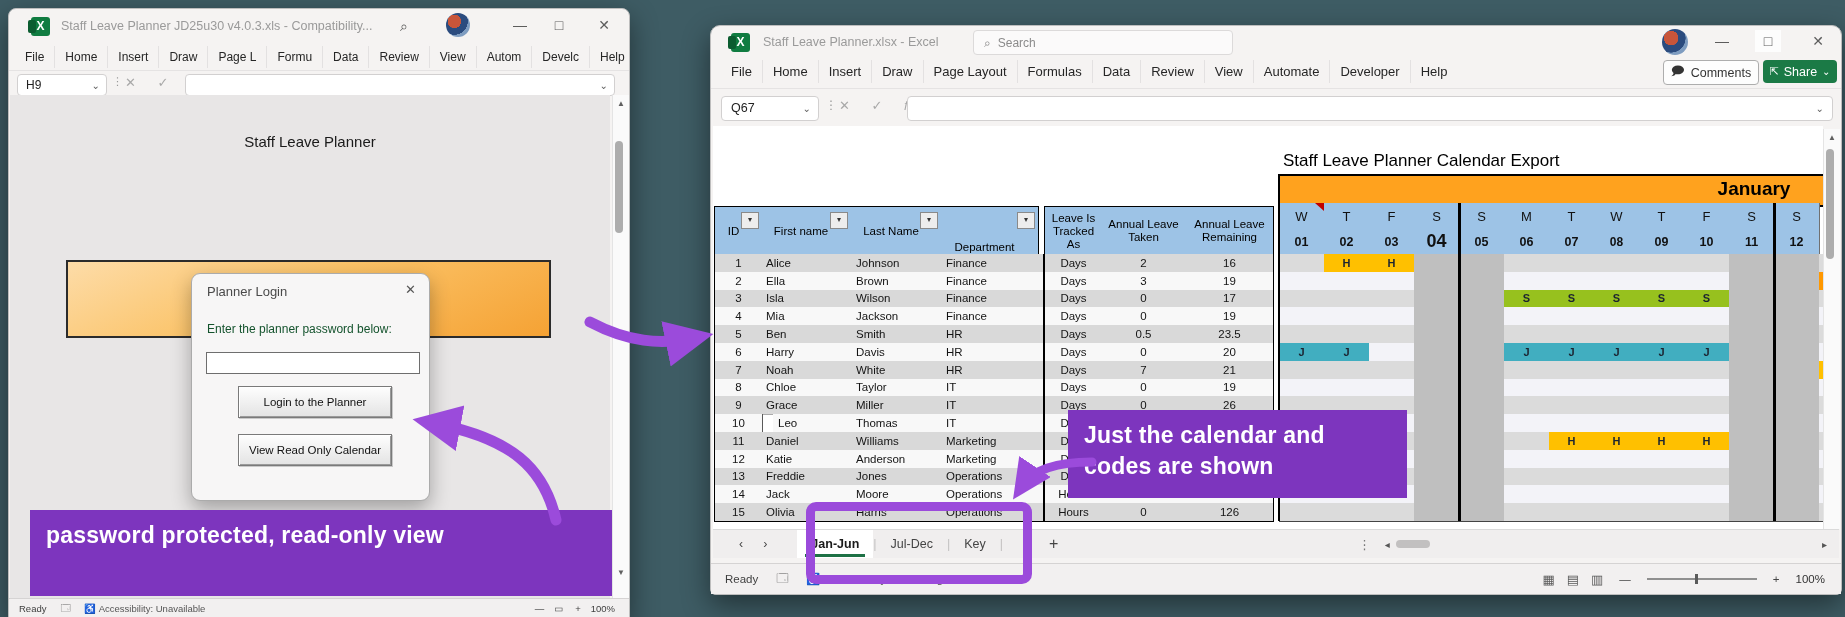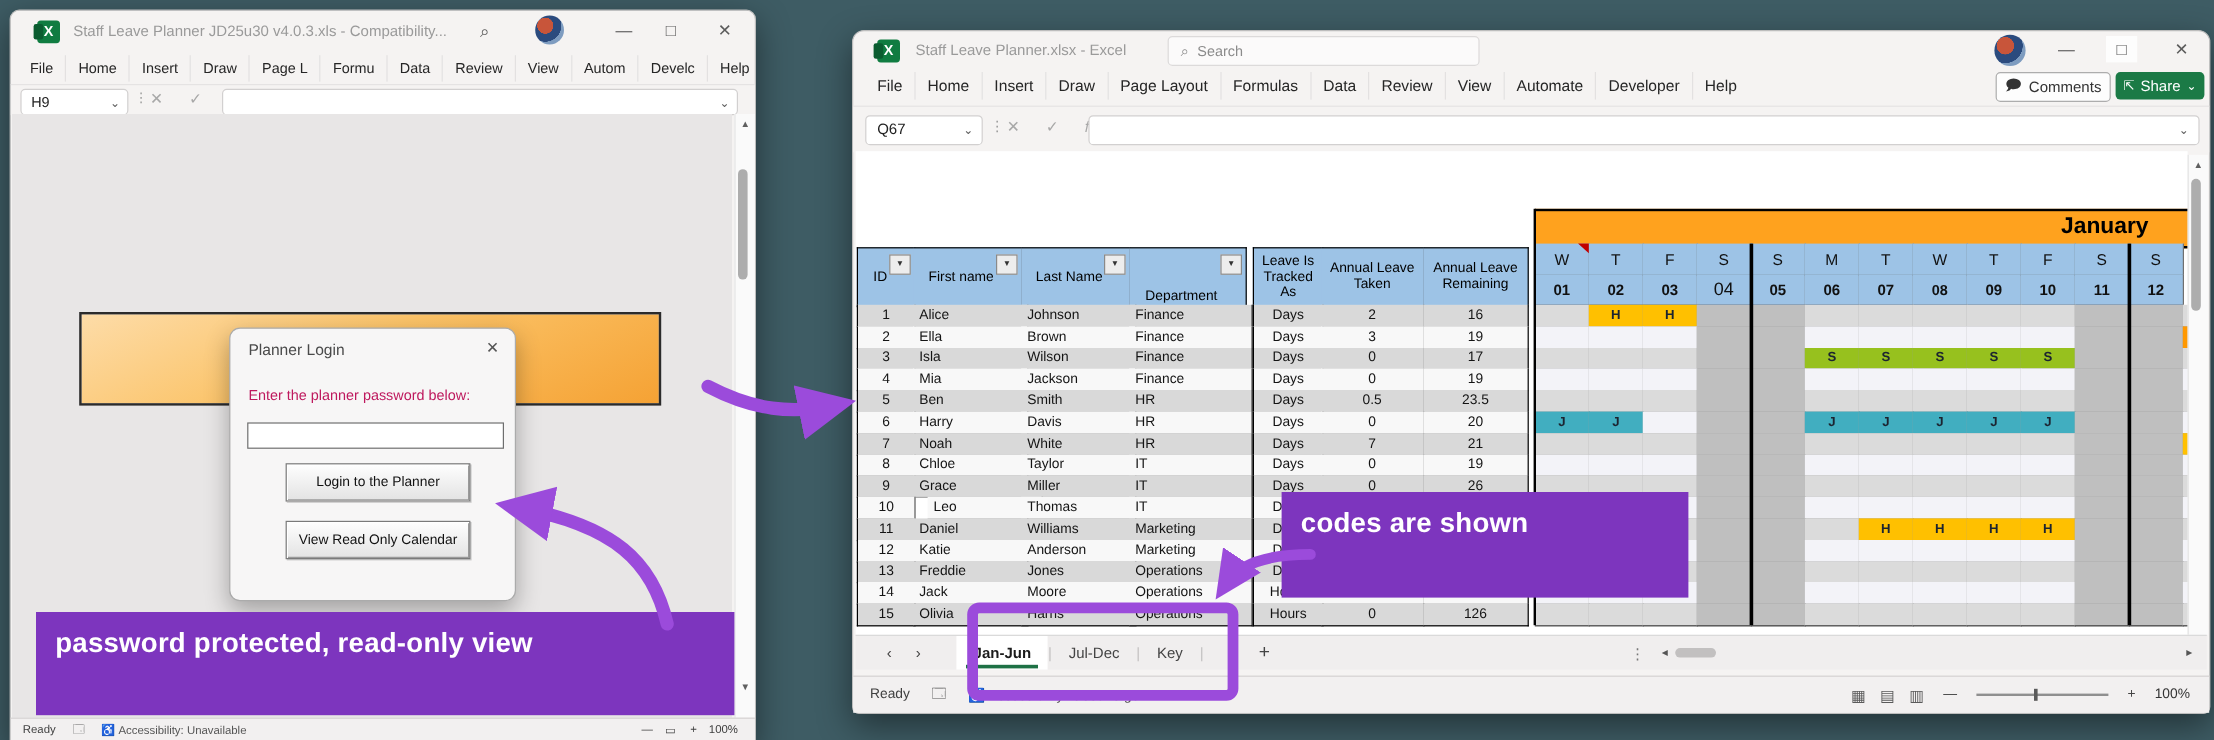--- a/index.html
+++ b/index.html
@@ -110,29 +110,30 @@
         <span style="position:absolute;left:8px;top:3px;font-size:12px;color:#222;">H9</span>
         <span class="chev" style="position:absolute;right:6px;top:5px;">⌄</span>
       </div>
       <span class="abs" style="left:103px;top:4px;color:#9a9a9a;font-size:11px;">⋮</span>
       <span class="fxicons" style="left:116px;top:4px;">✕ ✓ 𝑓x</span>
       <div class="fbar-box" style="left:176px;top:3px;width:428px;height:20px;">
         <span class="chev" style="position:absolute;right:6px;top:5px;">⌄</span>
       </div>
     </div>
     <div class="sheet">
+      <div class="abs" style="left:0;top:38px;width:600px;text-align:center;font-size:15px;color:#1a1a1a;">Staff Leave Planner</div>
       <div id="loginbtn">
         <span>Click here to Login</span>
       </div>
     </div>
 
     <div class="dialog">
       <span class="abs" style="left:15px;top:10px;font-size:13px;color:#4A4A4A;">Planner Login</span>
       <span class="abs" style="right:13px;top:8px;font-size:13px;color:#555;">✕</span>
-      <span class="abs" style="left:15px;top:48px;font-size:12px;color:#be185d;">Enter the planner password below:</span>
+      <span class="abs" style="left:15px;top:48px;font-size:12px;color:#14532d;">Enter the planner password below:</span>
       <input class="abs" style="left: 14px; top: 78px; width: 204px; height: 18px; border: 1px solid rgb(110, 110, 110); background: rgb(255, 255, 255); font-size: 12px; padding: 1px 4px;" value="">
       <div class="d3btn" style="top:112px;">
         <span>Login to the Planner</span>
       </div>
       <div class="d3btn" style="top:160px;">
         <span>View Read Only Calendar</span>
       </div>
     </div>
 
     <div class="scrollv" style="left:603px;top:86px;width:16px;height:504px;">
@@ -195,20 +196,21 @@
         <span class="chev" style="position:absolute;right:7px;top:6px;">⌄</span>
       </div>
       <span class="abs" style="left:114px;top:9px;color:#9a9a9a;font-size:12px;">⋮</span>
       <span class="fxicons" style="left:128px;top:9px;">✕ ✓ 𝑓x ⌄</span>
       <div class="fbar-box" style="left:196px;top:7px;width:924px;height:23px;">
         <span class="chev" style="position:absolute;right:8px;top:6px;">⌄</span>
       </div>
     </div>
 
     <div id="rw-content">
+        <div class="abs" style="left: 570px; top: 25px; width: 560px; height: 22px; font-size: 17px; color: rgb(0, 0, 0);">Staff Leave Planner Calendar Export</div>
         <div class="abs" style="left: 566px; top: 48px; width: 558px; height: 29px; background: rgb(255, 162, 30); border-top: 2px solid rgb(0, 0, 0); border-bottom: 2px solid rgb(0, 0, 0);">
           <div class="abs" style="position: absolute; left: 400px; top: 2px; width: 150px; text-align: center; font-weight: bold; font-size: 19px; color: rgb(0, 0, 0);">January</div>
         </div>
         <div class="hcell" style="left: 1px; top: 80px; width: 47px; height: 48px; border-top: 1.5px solid rgb(0, 0, 0); border-bottom: 1.5px solid rgb(0, 0, 0); border-left: 1.5px solid rgb(0, 0, 0);">
           <span style="padding: 0px 14px 0px 4px;">ID</span>
           <div class="filterbtn">▾</div>
         </div>
         <div class="hcell" style="left: 48px; top: 80px; width: 90px; height: 48px; border-top: 1.5px solid rgb(0, 0, 0); border-bottom: 1.5px solid rgb(0, 0, 0);">
           <span style="padding: 0px 14px 0px 4px;">First name</span>
           <div class="filterbtn">▾</div>
@@ -335,21 +337,21 @@
         <div class="tcell rowA0" style="left: 331px; top: 377.2px; width: 57px; height: 17.8px; justify-content: center; border-left: 1.5px solid rgb(0, 0, 0); border-bottom: 1.5px solid rgb(0, 0, 0);">Hours</div>
         <div class="tcell rowA0" style="left: 388px; top: 377.2px; width: 85px; height: 17.8px; justify-content: center; border-bottom: 1.5px solid rgb(0, 0, 0);">0</div>
         <div class="tcell rowA0" style="left: 473px; top: 377.2px; width: 87px; height: 17.8px; justify-content: center; border-right: 1.5px solid rgb(0, 0, 0); border-bottom: 1.5px solid rgb(0, 0, 0);">126</div>
         <div class="dayhead" style="left: 566px; top: 77px; width: 45px; height: 26px; font-size: 13px;">W</div>
         <div class="dayhead" style="left: 566px; top: 103px; width: 45px; height: 25px; font-size: 12.5px; font-weight: 600; border-bottom: 1.5px solid rgb(0, 0, 0);">01</div>
         <div class="dayhead" style="left: 611px; top: 77px; width: 45px; height: 26px; font-size: 13px;">T</div>
         <div class="dayhead" style="left: 611px; top: 103px; width: 45px; height: 25px; font-size: 12.5px; font-weight: 600; border-bottom: 1.5px solid rgb(0, 0, 0);">02</div>
         <div class="dayhead" style="left: 656px; top: 77px; width: 45px; height: 26px; font-size: 13px;">F</div>
         <div class="dayhead" style="left: 656px; top: 103px; width: 45px; height: 25px; font-size: 12.5px; font-weight: 600; border-bottom: 1.5px solid rgb(0, 0, 0);">03</div>
         <div class="dayhead" style="left: 701px; top: 77px; width: 45px; height: 26px; font-size: 13px;">S</div>
-        <div class="dayhead" style="left: 701px; top: 103px; width: 45px; height: 25px; font-size: 15px; font-weight: 400; border-bottom: 1.5px solid rgb(0, 0, 0);">04</div>
+        <div class="dayhead" style="left: 701px; top: 103px; width: 45px; height: 25px; font-size: 18px; font-weight: 700; border-bottom: 1.5px solid rgb(0, 0, 0);">04</div>
         <div class="dayhead" style="left: 746px; top: 77px; width: 45px; height: 26px; font-size: 13px;">S</div>
         <div class="dayhead" style="left: 746px; top: 103px; width: 45px; height: 25px; font-size: 12.5px; font-weight: 600; border-bottom: 1.5px solid rgb(0, 0, 0);">05</div>
         <div class="dayhead" style="left: 791px; top: 77px; width: 45px; height: 26px; font-size: 13px;">M</div>
         <div class="dayhead" style="left: 791px; top: 103px; width: 45px; height: 25px; font-size: 12.5px; font-weight: 600; border-bottom: 1.5px solid rgb(0, 0, 0);">06</div>
         <div class="dayhead" style="left: 836px; top: 77px; width: 45px; height: 26px; font-size: 13px;">T</div>
         <div class="dayhead" style="left: 836px; top: 103px; width: 45px; height: 25px; font-size: 12.5px; font-weight: 600; border-bottom: 1.5px solid rgb(0, 0, 0);">07</div>
         <div class="dayhead" style="left: 881px; top: 77px; width: 45px; height: 26px; font-size: 13px;">W</div>
         <div class="dayhead" style="left: 881px; top: 103px; width: 45px; height: 25px; font-size: 12px; font-weight: 600; border-bottom: 1.5px solid rgb(0, 0, 0);">08</div>
         <div class="dayhead" style="left: 926px; top: 77px; width: 45px; height: 26px; font-size: 13px;">T</div>
         <div class="dayhead" style="left: 926px; top: 103px; width: 45px; height: 25px; font-size: 12.5px; font-weight: 600; border-bottom: 1.5px solid rgb(0, 0, 0);">09</div>
@@ -599,20 +601,21 @@
         <span style="color:#444;">+</span>
         <span style="color:#333;">100%</span>
       </span>
     </div>
   </div>
 
   <div class="pbox" style="left:30px;top:510px;width:550px;height:66px;z-index:30;">
     <div>password protected, read-only view</div>
   </div>
   <div class="pbox" style="left:1068px;top:410px;width:307px;height:68px;z-index:30;">
+    <div>Just the calendar and</div>
     <div>codes are shown</div>
   </div>
   <div class="poutline" style="left:806px;top:502px;width:208px;height:64px;z-index:31;"></div>
 
   <svg width="1845" height="617" style="position:absolute;left:0;top:0;pointer-events:none;z-index:32;">
     <defs>
       <marker id="ah" markerWidth="5" markerHeight="5" refX="2.6" refY="2.1" orient="auto">
         <path d="M0,0 L4.4,2.1 L0,4.2 Z" fill="#9B4BDB"></path>
       </marker>
     </defs>

